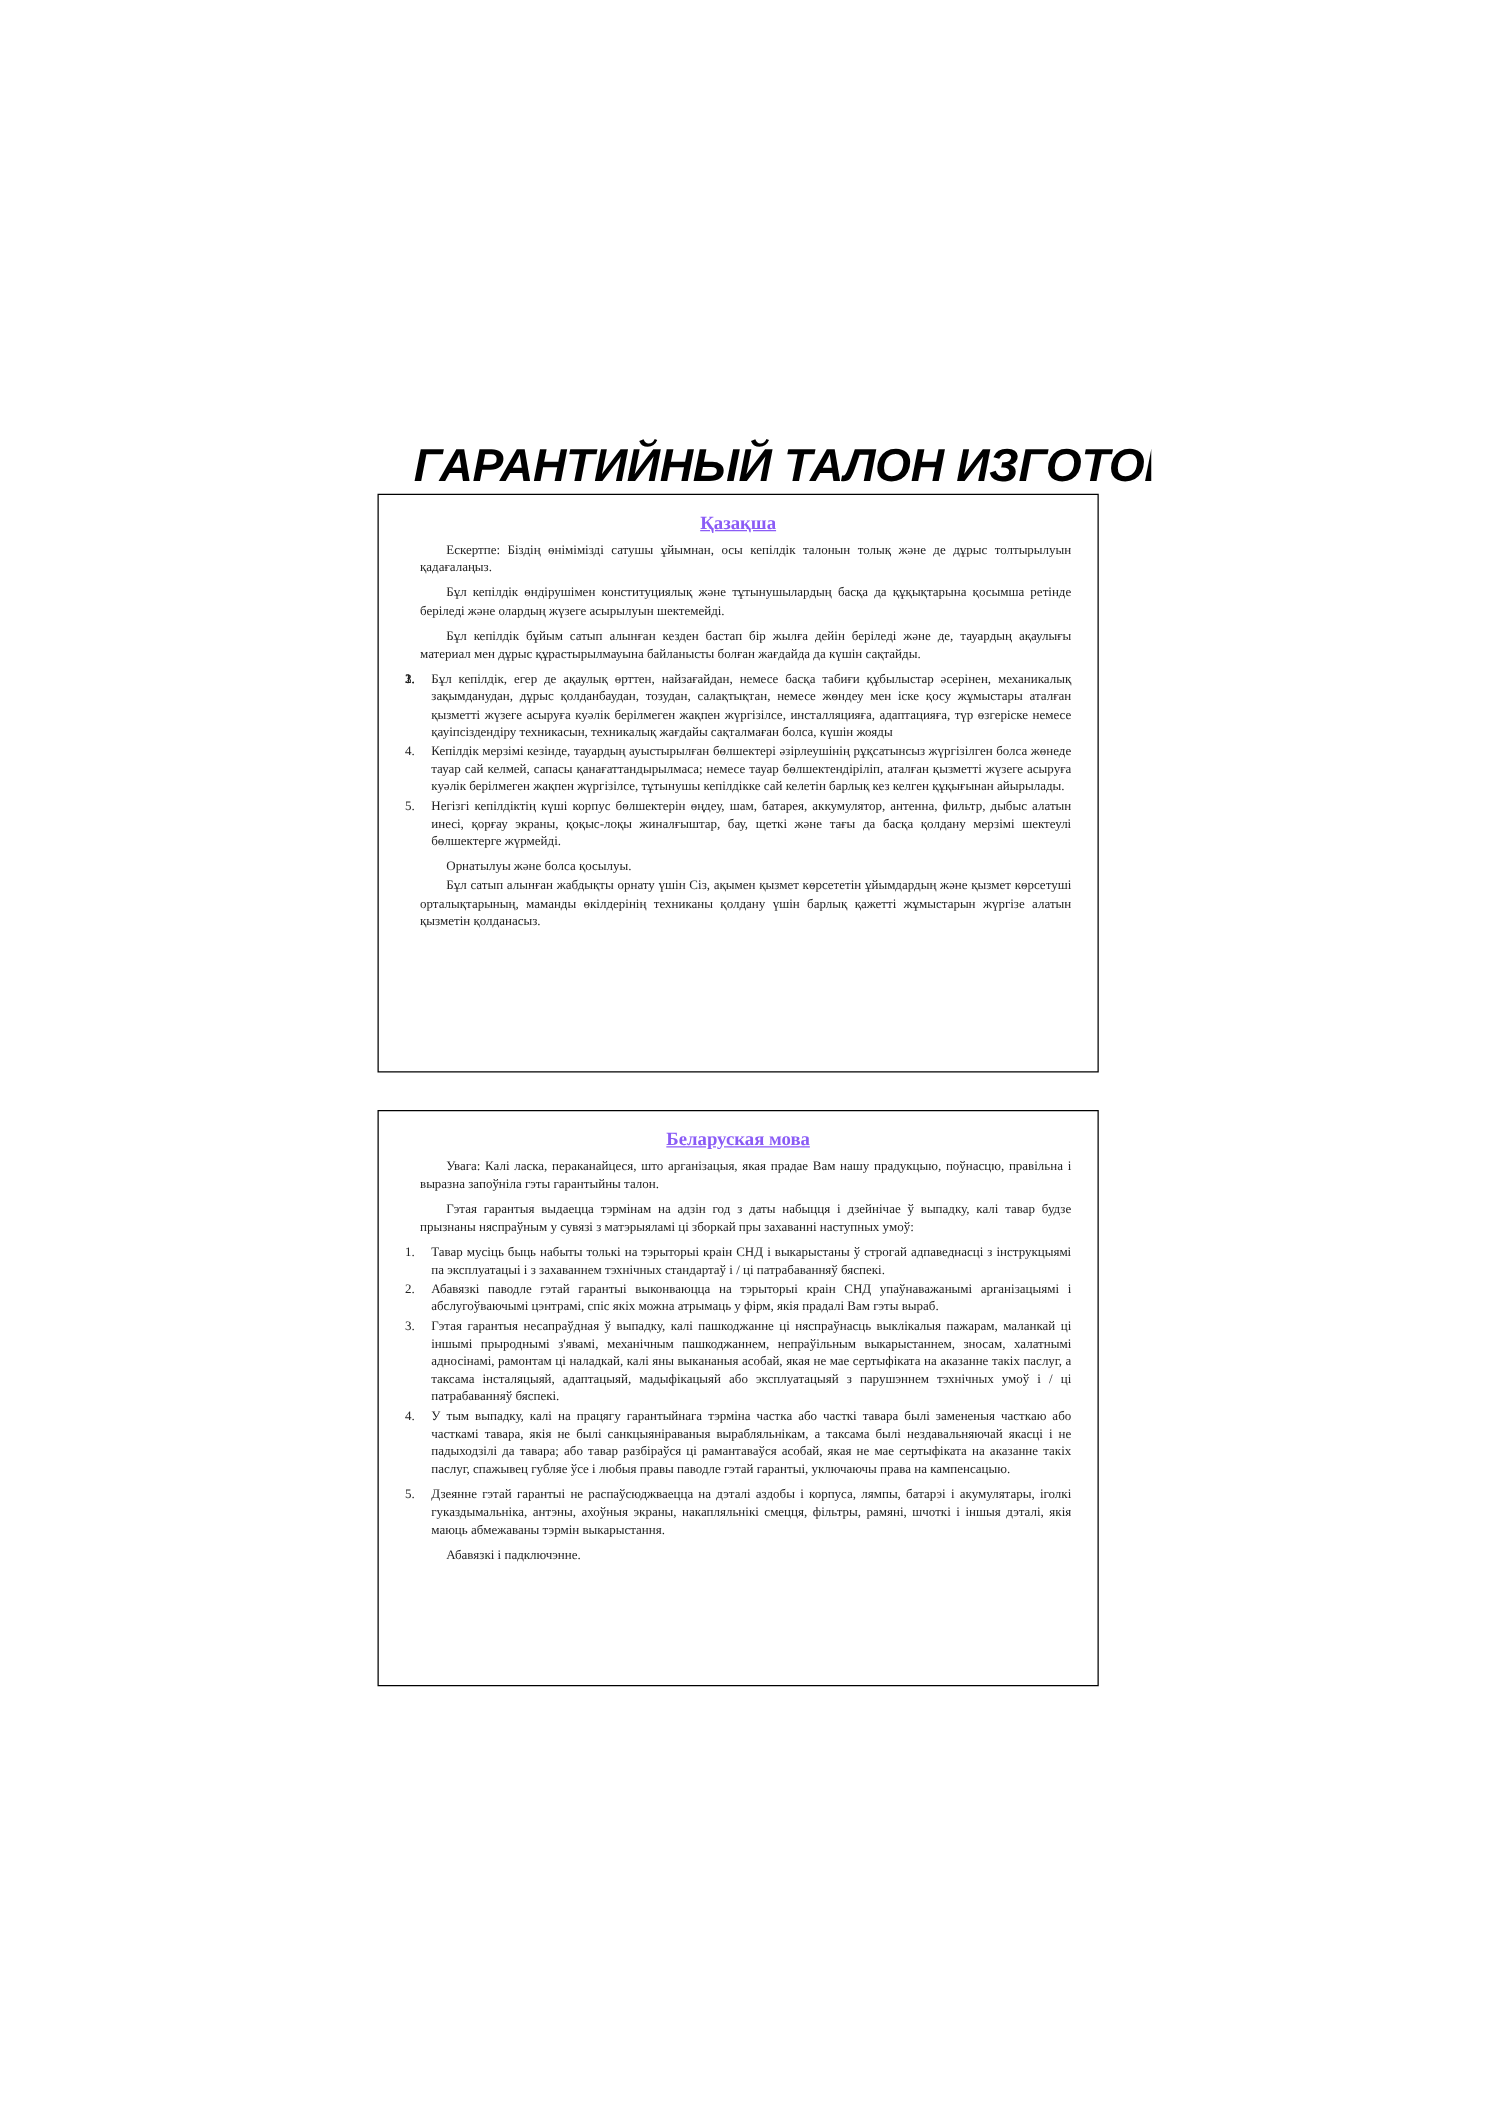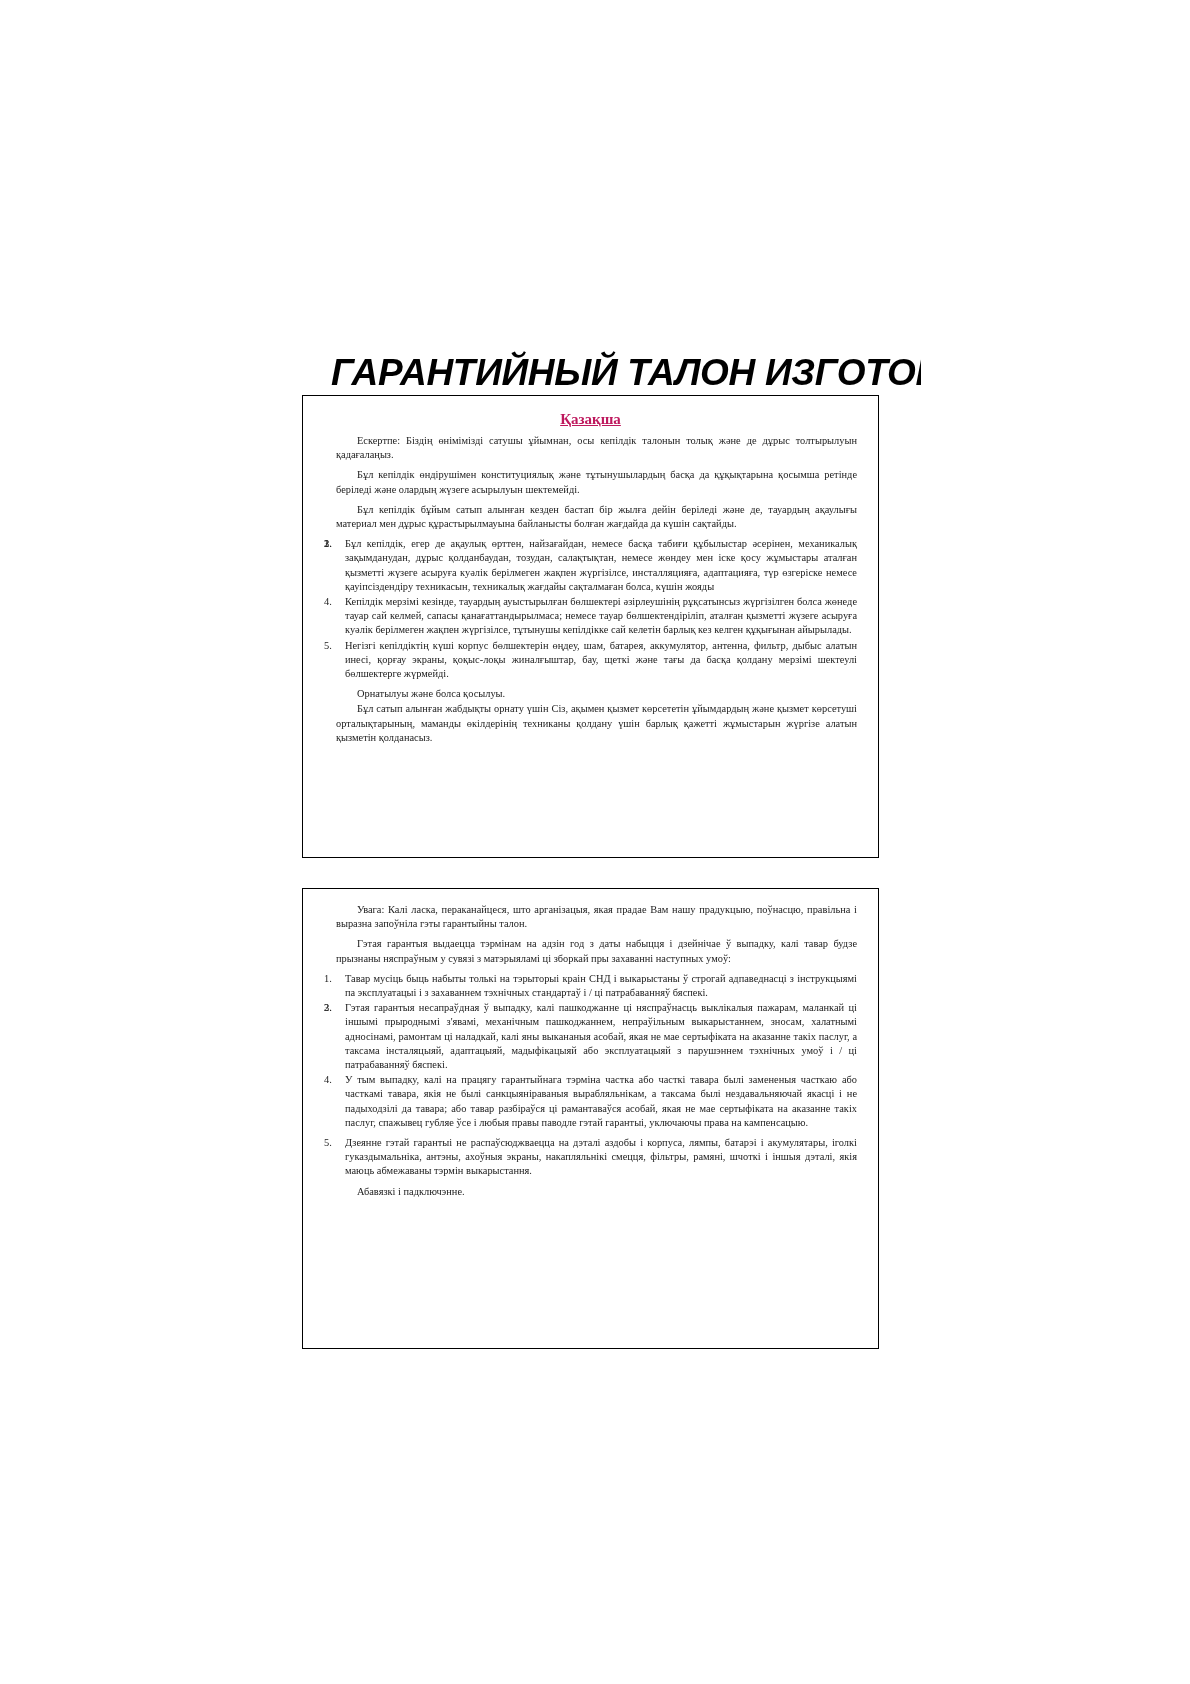--- a/index.html
+++ b/index.html
@@ -51,21 +51,21 @@
     #box-by { top: 888px; height: 461px; }
 
     .section-heading {
       text-align: center;
       font-family: "Liberation Serif", serif;
       font-weight: bold;
       font-size: 15px;
       text-decoration: underline;
       margin: 0 0 6px 0;
       line-height: 18px;
-      color: #be185d;
+      color: #8b5cf6;
     }
     .para {
       margin: 0 0 6px 12px;
       text-indent: 21px;
       text-align: justify;
     }
     .para.tight { margin-bottom: 1px; }
     ol.conditions {
       margin: 0 0 6px 0;
       padding: 0 0 0 21px;
@@ -114,29 +114,31 @@
     <li>
       <span class="num">5.</span>
       <span>Негізгі кепілдіктің күші корпус бөлшектерін өңдеу, шам, батарея, аккумулятор, антенна, фильтр, дыбыс алатын инесі, қорғау экраны, қоқыс-лоқы жиналғыштар, бау, щеткі  және тағы да басқа қолдану мерзімі шектеулі бөлшектерге жүрмейді.</span>
     </li>
   </ol>
   <p class="para tight">Орнатылуы және болса қосылуы.</p>
   <p class="para">Бұл сатып алынған жабдықты орнату үшін Сіз, ақымен қызмет көрсететін ұйымдардың және қызмет көрсетуші орталықтарының, маманды өкілдерінің техниканы қолдану үшін барлық қажетті жұмыстарын жүргізе алатын қызметін қолданасыз.</p>
 </div>
 
 <div class="section-box" id="box-by">
+  <div class="section-heading">Беларуская мова</div>
   <p class="para">Увага: Калі ласка, пераканайцеся, што арганізацыя, якая прадае Вам нашу прадукцыю, поўнасцю, правільна і выразна запоўніла гэты гарантыйны талон.</p>
   <p class="para">Гэтая гарантыя выдаецца тэрмінам на адзін год з даты набыцця і дзейнічае ў выпадку, калі тавар будзе прызнаны няспраўным у сувязі з матэрыяламі ці зборкай пры захаванні наступных умоў:</p>
   <ol class="conditions">
     <li>
       <span class="num">1.</span>
       <span>Тавар мусіць быць набыты толькі на тэрыторыі краін СНД і выкарыстаны ў строгай адпаведнасці з інструкцыямі па эксплуатацыі і з захаваннем тэхнічных стандартаў і / ці патрабаванняў бяспекі.</span>
     </li>
     <li>
       <span class="num">2.</span>
+      <span>Абавязкі паводле гэтай гарантыі выконваюцца на тэрыторыі краін СНД упаўнаважанымі арганізацыямі і абслугоўваючымі цэнтрамі, спіс якіх можна атрымаць у фірм, якія прадалі Вам гэты выраб.</span>
     </li>
     <li>
       <span class="num">3.</span>
       <span>Гэтая гарантыя несапраўдная ў выпадку, калі пашкоджанне ці няспраўнасць выклікалыя пажарам, маланкай ці іншымі прыроднымі з'явамі, механічным пашкоджаннем, непраўільным выкарыстаннем, зносам, халатнымі адносінамі, рамонтам ці наладкай, калі яны выкананыя асобай, якая не мае сертыфіката на аказанне такіх паслуг, а таксама інсталяцыяй, адаптацыяй, мадыфікацыяй або эксплуатацыяй з парушэннем тэхнічных умоў і / ці патрабаванняў бяспекі.</span>
     </li>
     <li class="spaced">
       <span class="num">4.</span>
       <span>У тым выпадку, калі на працягу гарантыйнага тэрміна частка або часткі тавара былі замененыя часткаю або часткамі тавара, якія не былі санкцыянiраваныя вырабляльнікам, а таксама былі нездавальняючай якасці і не падыходзілі да тавара; або тавар разбіраўся ці рамантаваўся асобай, якая не мае сертыфіката на аказанне такіх паслуг, спажывец губляе ўсе і любыя правы паводле гэтай гарантыі, уключаючы права на кампенсацыю.</span>
     </li>
     <li>

